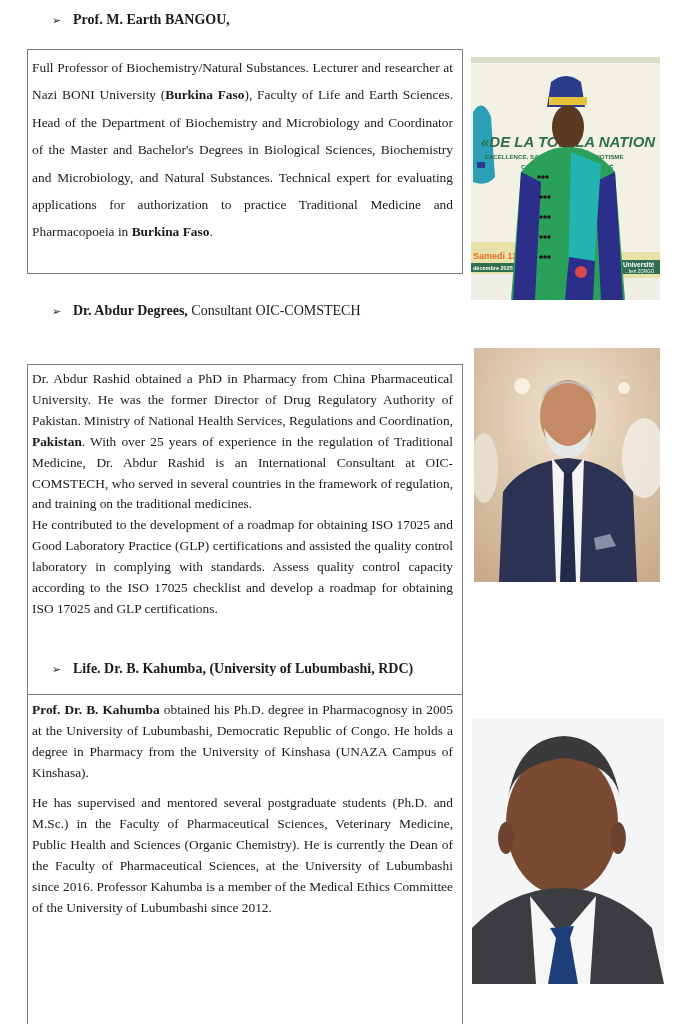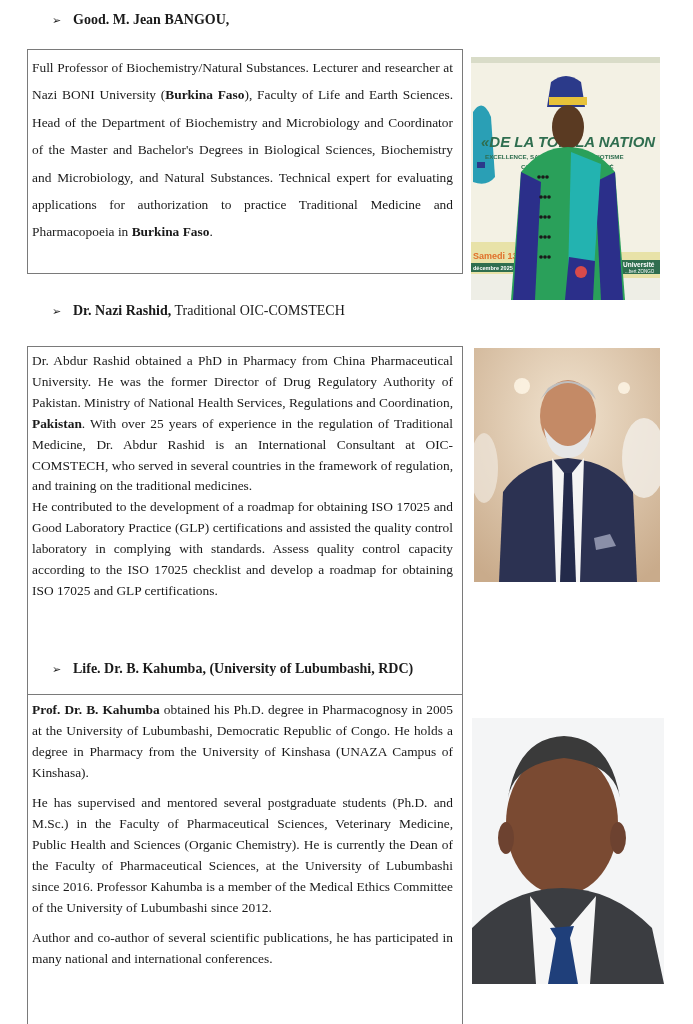--- a/index.html
+++ b/index.html
@@ -24,21 +24,21 @@
   }
   .bio p { margin: 0; }
   .bio b { font-weight: bold; }
   .photo { position: absolute; overflow: hidden; }
   .photo svg { display: block; width: 100%; height: 100%; }
 </style>
 </head>
 <body>
 
 <div class="heading" style="top:11px;">
-  <span class="arrow">➢</span><b>Good. M. Jean BANGOU,</b><span></span>
+  <span class="arrow">➢</span><b>Prof. M. Earth BANGOU,</b><span></span>
 </div>
 
 <div class="bio" style="top:49px; height:225px; line-height:27.4px;">
   <p><span>Full Professor of Biochemistry/Natural Substances. Lecturer and researcher at Nazi BONI University (</span><b>Burkina Faso</b><span>), Faculty of Life and Earth Sciences. Head of the Department of Biochemistry and Microbiology and Coordinator of the Master and Bachelor's Degrees in Biological Sciences, Biochemistry and Microbiology, and Natural Substances. Technical expert for evaluating applications for authorization to practice Traditional Medicine and Pharmacopoeia in </span><b>Burkina Faso</b><span>.</span></p>
 </div>
 
 <div class="photo" style="left:471px; top:57px; width:189px; height:243px;" title="Portrait of Prof. M. Jean BANGOU in green and blue traditional attire with cap, in front of an event banner">
   <svg viewBox="0 0 189 243" preserveAspectRatio="none">
     <rect width="189" height="243" fill="#eeeee6"></rect>
     <rect x="0" y="0" width="189" height="210" fill="#f3f1e4"></rect>
@@ -82,24 +82,24 @@
         <circle cx="74" cy="180" r="1.8"></circle>
         <circle cx="78" cy="180" r="1.8"></circle>
       <circle cx="70" cy="200" r="1.8"></circle>
         <circle cx="74" cy="200" r="1.8"></circle>
         <circle cx="78" cy="200" r="1.8"></circle>
     </g>
   </svg>
 </div>
 
 <div class="heading" style="top:302px;">
-  <span class="arrow">➢</span><b>Dr. Nazi Rashid,</b><span> Traditional OIC-COMSTECH</span>
+  <span class="arrow">➢</span><b>Dr. Abdur Degrees,</b><span> Consultant OIC-COMSTECH</span>
 </div>
 
-<div class="bio" style="top:346px; height:380px; line-height:20.9px;">
+<div class="bio" style="top:364px; height:380px; line-height:20.9px;">
   <p><span>Dr. Abdur Rashid obtained a PhD in Pharmacy from China Pharmaceutical University. He was the former Director of Drug Regulatory Authority of Pakistan. Ministry of National Health Services, Regulations and Coordination, </span><b>Pakistan</b><span>. With over 25 years of experience in the regulation of Traditional Medicine, Dr. Abdur Rashid is an International Consultant at OIC-COMSTECH, who served in several countries in the framework of regulation, and training on the traditional medicines.</span></p>
   <p><span>He contributed to the development of a roadmap for obtaining ISO 17025 and Good Laboratory Practice (GLP) certifications and assisted the quality control laboratory in complying with standards. Assess quality control capacity according to the ISO 17025 checklist and develop a roadmap for obtaining ISO 17025 and GLP certifications.</span></p>
 </div>
 
 <div class="photo" style="left:474px; top:348px; width:186px; height:234px;" title="Portrait of Dr. Abdur Rashid with grey hair and beard, wearing a navy suit, blurred floral background">
   <svg viewBox="0 0 186 234" preserveAspectRatio="none">
     <defs>
       <radialGradient id="bg2" cx="50%" cy="30%" r="80%">
         <stop offset="0%" stop-color="#f1e3cf"></stop>
         <stop offset="100%" stop-color="#c9ab8b"></stop>
@@ -120,21 +120,20 @@
   </svg>
 </div>
 
 <div class="heading" style="top:660px;">
   <span class="arrow">➢</span><b>Life. Dr. B. Kahumba, (University of Lubumbashi, RDC)</b><span></span>
 </div>
 
 <div class="bio" style="top:694px; height:394px; line-height:21px;">
   <p style="margin-bottom:9px;"><b>Prof. Dr. B. Kahumba</b><span> obtained his Ph.D. degree in Pharmacognosy in 2005 at the University of Lubumbashi, Democratic Republic of Congo. He holds a degree in Pharmacy from the University of Kinshasa (UNAZA Campus of Kinshasa).</span></p>
   <p style="margin-bottom:9px;"><span>He has supervised and mentored several postgraduate students (Ph.D. and M.Sc.) in the Faculty of Pharmaceutical Sciences, Veterinary Medicine, Public Health and Sciences (Organic Chemistry). He is currently the Dean of the Faculty of Pharmaceutical Sciences, at the University of Lubumbashi since 2016. Professor Kahumba is a member of the Medical Ethics Committee of the University of Lubumbashi since 2012.</span></p>
-  <p><span>Author and co-author of several scientific publications, he has participated in many national and international conferences.</span></p>
 </div>
 
 <div class="photo" style="left:472px; top:718px; width:192px; height:266px;" title="Portrait of Prof. Dr. B. Kahumba wearing a dark grey suit, white shirt and blue tie on white background">
   <svg viewBox="0 0 192 266" preserveAspectRatio="none">
     <rect width="192" height="266" fill="#f4f5f6"></rect>
     <ellipse cx="90" cy="105" rx="56" ry="72" fill="#7a4a32"></ellipse>
     <path d="M36 80 q10 -60 56 -62 q46 2 56 62 q-6 -34 -56 -40 q-50 6 -56 40 z" fill="#3a3a3a"></path>
     <ellipse cx="34" cy="120" rx="8" ry="16" fill="#6d4230"></ellipse>
     <ellipse cx="146" cy="120" rx="8" ry="16" fill="#6d4230"></ellipse>
     <path d="M0 266 l0 -56 q40 -40 90 -40 q50 0 90 40 l12 56 z" fill="#3b3d41"></path>

